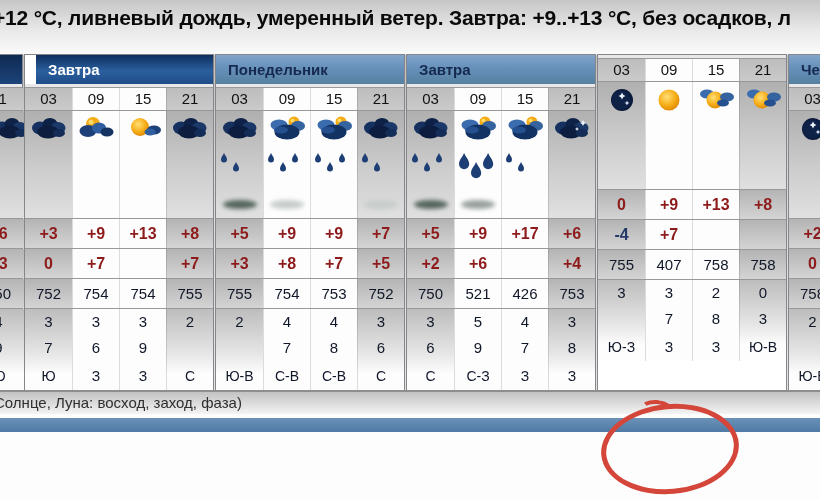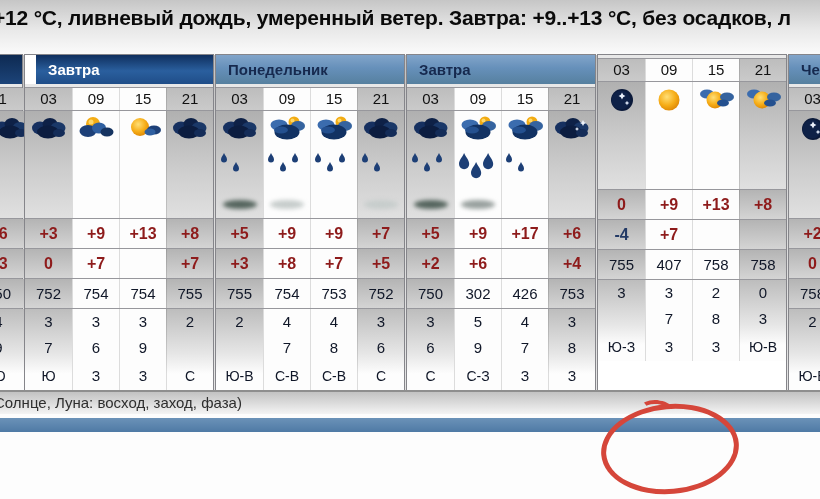--- a/index.html
+++ b/index.html
@@ -461,21 +461,21 @@
           <div class="cell c-n" style="color: rgb(142, 27, 27);">+6</div>
         </div>
         <div class="row t2row">
           <div class="cell c-n" style="color: rgb(142, 27, 27);">+2</div>
           <div class="cell c-d" style="color: rgb(142, 27, 27);">+6</div>
           <div class="cell c-d" style="color: rgb(142, 27, 27);"></div>
           <div class="cell c-n" style="color: rgb(142, 27, 27);">+4</div>
         </div>
         <div class="row prow">
           <div class="cell c-n">750</div>
-          <div class="cell c-d">302</div>
+          <div class="cell c-d">521</div>
           <div class="cell c-d">426</div>
           <div class="cell c-n">753</div>
         </div>
         <div class="row wrow">
           <div class="cell c-n">
             <div class="wline">3</div>
             <div class="wline">6</div>
             <div class="wline wdir">С</div>
           </div>
           <div class="cell c-d">

